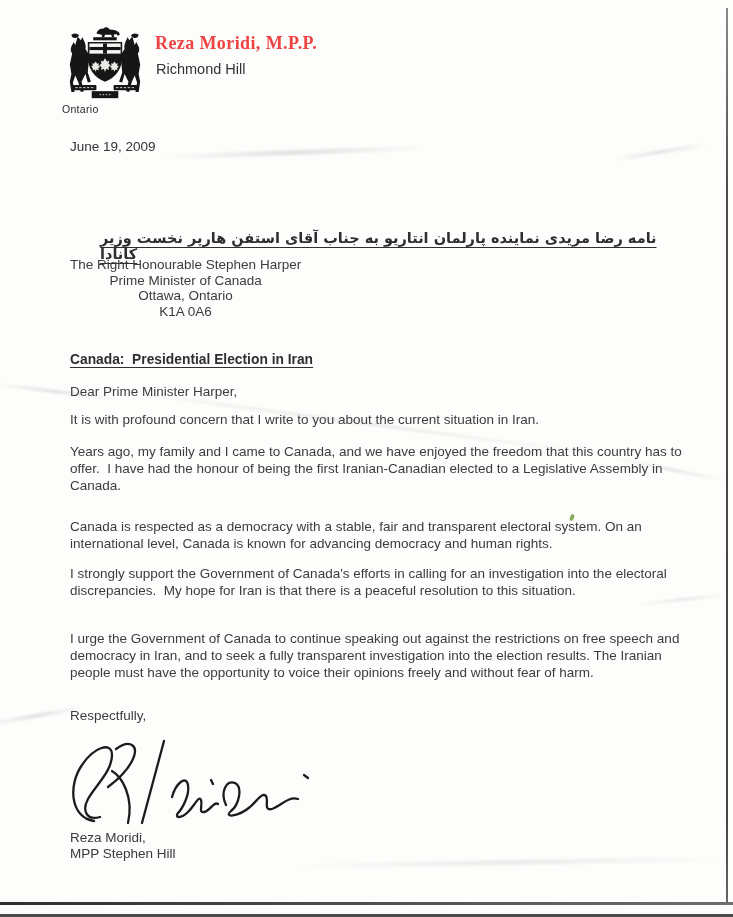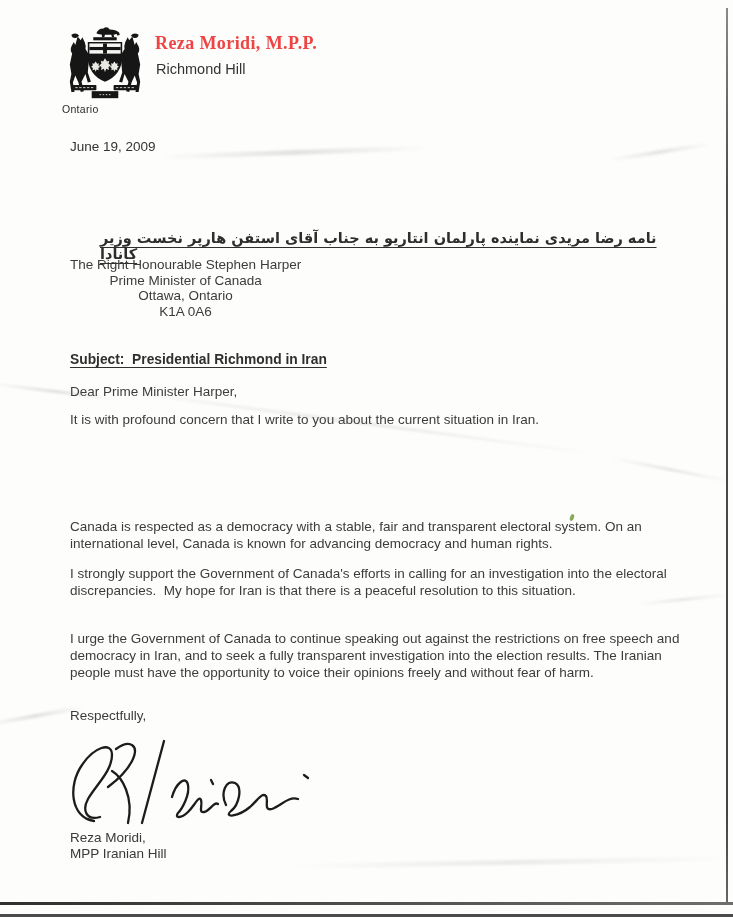--- a/index.html
+++ b/index.html
@@ -135,25 +135,26 @@
 
   <div class="persian" dir="rtl">نامه رضا مریدی نماینده پارلمان انتاریو به جناب آقای استفن هارپر نخست وزیر کانادا</div>
 
   <div class="recipient">
     <div>The Right Honourable Stephen Harper</div>
     <div>Prime Minister of Canada</div>
     <div>Ottawa, Ontario</div>
     <div>K1A 0A6</div>
   </div>
 
-  <div class="subject">Subject:  Presidential Richmond in Iran</div>
+  <div class="subject">Canada:  Presidential Election in Iran</div>
 
   <div class="letter-body">
     <p style="top:383px">Dear Prime Minister Harper,</p>
     <p style="top:411px">It is with profound concern that I write to you about the current situation in Iran.</p>
+    <p style="top:443px">Years ago, my family and I came to Canada, and we have enjoyed the freedom that this country has to offer.  I have had the honour of being the first Iranian-Canadian elected to a Legislative Assembly in Canada.</p>
     <p style="top:565px">I strongly support the Government of Canada's efforts in calling for an investigation into the electoral discrepancies.  My hope for Iran is that there is a peaceful resolution to this situation.</p>
     <p style="top:518px">Canada is respected as a democracy with a stable, fair and transparent electoral system. On an international level, Canada is known for advancing democracy and human rights.</p>
     <p style="top:630px">I urge the Government of Canada to continue speaking out against the restrictions on free speech and democracy in Iran, and to seek a fully transparent investigation into the election results. The Iranian people must have the opportunity to voice their opinions freely and without fear of harm.</p>
   </div>
 
   <div class="closing">Respectfully,</div>
 
   <div class="signature">
     <svg width="250" height="96" viewBox="0 0 250 96">
       <g fill="none" stroke="#1c1c1c" stroke-width="2.3" stroke-linecap="round">
@@ -163,21 +164,21 @@
         <path d="M104,8 L82,90"></path>
         <path d="M112,64 C116,50 126,42 128,52 C130,62 122,76 118,80 C114,85 121,86 128,79 C135,72 139,62 141,67 C143,72 138,80 144,79 C150,78 154,68 158,71"></path>
         <path d="M166,72 C160,60 166,46 175,50 C183,54 179,72 171,78 C163,85 178,84 190,74 C198,67 202,59 206,63 C209,67 203,78 212,76 C221,73 228,63 238,66"></path>
         <path d="M151,47 L153,51"></path>
         <path d="M244,42 L248,45"></path>
       </g>
     </svg>
   </div>
 
   <div class="sig-name">Reza Moridi,</div>
-  <div class="sig-title">MPP Iranian Hill</div>
+  <div class="sig-title">MPP Stephen Hill</div>
 
   <div class="crease" style="left:160px;top:150px;width:270px;height:5px;transform:rotate(-2deg);opacity:.45"></div>
   <div class="crease" style="left:610px;top:150px;width:100px;height:4px;transform:rotate(-9deg);opacity:.4"></div>
   <div class="crease" style="left:-10px;top:390px;width:130px;height:3px;transform:rotate(7deg);opacity:.5"></div>
   <div class="crease" style="left:90px;top:420px;width:520px;height:3px;transform:rotate(7.5deg);opacity:.35"></div>
   <div class="crease" style="left:610px;top:468px;width:120px;height:3px;transform:rotate(11deg);opacity:.4"></div>
   <div class="crease" style="left:636px;top:598px;width:95px;height:3px;transform:rotate(-6deg);opacity:.35"></div>
   <div class="crease" style="left:-15px;top:714px;width:100px;height:4px;transform:rotate(-10deg);opacity:.45"></div>
   <div class="crease" style="left:290px;top:860px;width:440px;height:5px;transform:rotate(-1deg);opacity:.3"></div>
   <div class="speck-green"></div>

